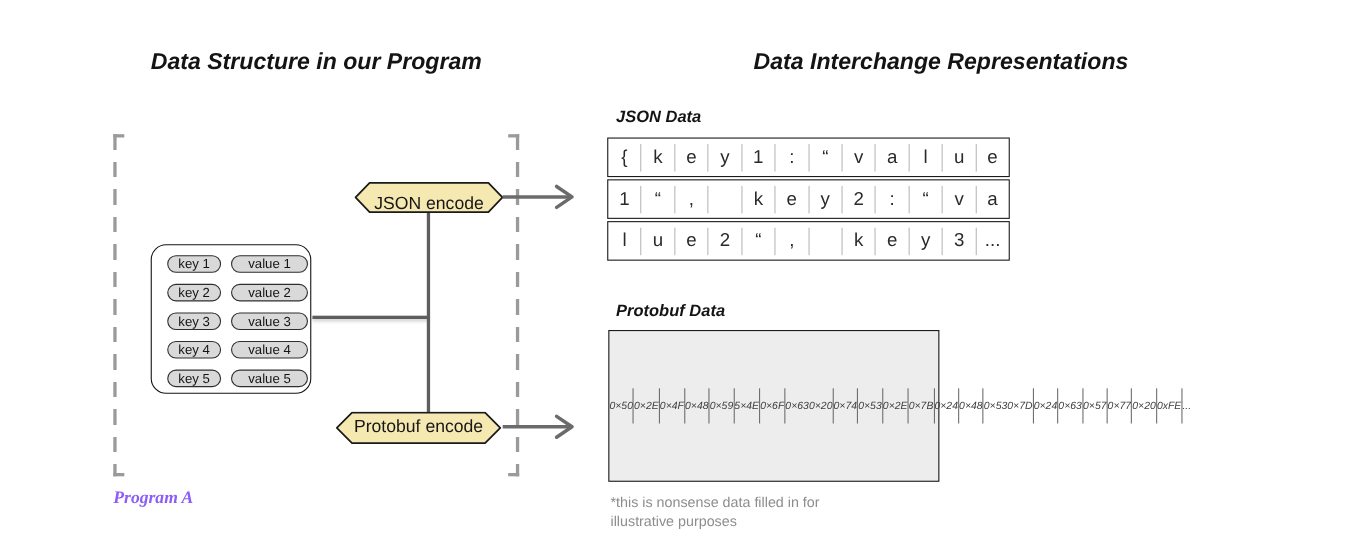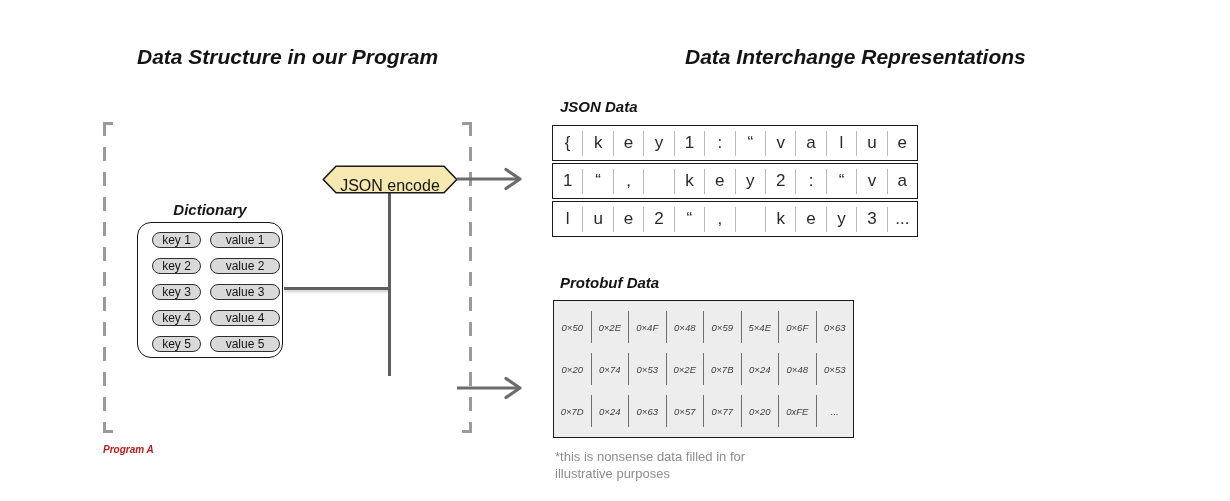--- a/index.html
+++ b/index.html
@@ -18,21 +18,21 @@
   .bracket { position:absolute; top:122px; height:311px; width:3px;
     background:repeating-linear-gradient(to bottom, #9a9a9a 0 14px, transparent 14px 25px); }
   .bracket-left  { left:103px; }
   .bracket-right { left:469px; }
   .bracket::before, .bracket::after { content:""; position:absolute; height:3px; width:10px; background:#9a9a9a; }
   .bracket-left::before  { top:0; left:0; }
   .bracket-left::after   { bottom:0; left:0; }
   .bracket-right::before { top:0; right:0; }
   .bracket-right::after  { bottom:0; right:0; }
 
-  .program-label { position:absolute; left:103px; top:444px; font-style:italic; font-weight:600; font-size:10px; color:#b91c1c; }
+  .program-label { position:absolute; left:103px; top:444px; font-style:italic; font-weight:600; font-size:16px; color:#8b5cf6;font-family:Liberation Serif, serif; }
 
   
   .dict-label { position:absolute; left:137px; top:201px; width:146px; text-align:center;
     font-style:italic; font-weight:600; font-size:15px; color:#161616; }
   .dict-box { position:absolute; left:137px; top:222px; width:146px; height:136px; box-sizing:border-box;
     border:1.6px solid #141414; border-radius:14px; background:#fff;
     padding:9px 0 0 14px; display:flex; flex-direction:column; gap:10px; }
   .dict-row { display:flex; gap:9px; }
   .pill { height:16px; box-sizing:border-box; border:1.3px solid #2e2e2e; border-radius:9px; background:#d9d9d9;
     display:flex; align-items:center; justify-content:center; font-size:12px; color:#141414; }
@@ -63,21 +63,21 @@
 
   
   .json-table { position:absolute; left:552px; top:125px; width:366px; display:flex; flex-direction:column; gap:2px; }
   .json-row { display:flex; height:36px; box-sizing:border-box; border:1.6px solid #1a1a1a; background:#fff; align-items:center; }
   .json-cell { flex:1 1 0; height:25px; display:flex; align-items:center; justify-content:center;
     font-size:17px; color:#2a2a2a; border-left:1px solid #b9b9b9; overflow:hidden; }
   .json-cell:first-child { border-left:none; }
 
   
   .pb-table { position:absolute; left:553px; top:300px; width:301px; height:138px; box-sizing:border-box;
-    border:1.6px solid #1a1a1a; background:#ededed; display:flex; flex-direction:column; padding:5px 0; }
+    border:1.6px solid #1a1a1a; background:#ededed; display:flex; flex-direction:row; padding:5px 0; }
   .pb-row { flex:1; display:flex; align-items:center; }
   .pb-cell { flex:1 1 0; height:32px; display:flex; align-items:center; justify-content:center;
     font-style:italic; font-size:9.5px; color:#3d3d3d; border-left:1.4px solid #6f6f6f; }
   .pb-cell:first-child { border-left:none; }
 
   
   .note { position:absolute; font-size:13px; line-height:16px; color:#2b2b2b; }
   .note-json { left:943px; top:155px; width:262px; }
   .note-pb   { left:883px; top:342px; width:278px; }
   .footnote  { position:absolute; left:555px; top:448px; width:240px; font-size:13px; line-height:17px; color:#8d8d8d; }
@@ -87,21 +87,20 @@
 
 <div class="canvas">
 
   <div class="title title-right">Data Interchange Representations</div>
   <div class="title title-left">Data Structure in our Program</div>
 
   <div class="bracket bracket-left"></div>
   <div class="bracket bracket-right"></div>
   <div class="program-label">Program A</div>
 
-  <div class="dict-label">Dictionary</div>
   <div class="dict-box">
       <div class="dict-row">
         <span class="pill pill-key">key 1</span>
         <span class="pill pill-value">value 1</span>
       </div>
       <div class="dict-row">
         <span class="pill pill-key">key 2</span>
         <span class="pill pill-value">value 2</span>
       </div>
       <div class="dict-row">
@@ -125,20 +124,26 @@
     <svg width="136" height="29" viewBox="0 0 136 29">
       <polygon points="14,1.2 122,1.2 134.8,14.5 122,27.8 14,27.8 1.2,14.5" fill="#f6e8b1" stroke="#1a1a1a" stroke-width="1.6" stroke-linejoin="round"></polygon>
     </svg>
     <div class="hex-label">JSON encode</div>
   </div>
   <svg class="arrow arrow-json" width="76" height="26" viewBox="0 0 76 26">
     <path d="M1 13 H62" stroke="#6b6b6b" stroke-width="3.2" fill="none"></path>
     <path d="M50 3.5 L64 13 L50 22.5" stroke="#6b6b6b" stroke-width="3.2" fill="none" stroke-linecap="round" stroke-linejoin="round"></path>
   </svg>
 
+  <div class="hex hex-pb">
+    <svg width="151" height="30" viewBox="0 0 151 30">
+      <polygon points="15,1.2 136,1.2 149.8,15 136,28.8 15,28.8 1.2,15" fill="#f6e8b1" stroke="#1a1a1a" stroke-width="1.6" stroke-linejoin="round"></polygon>
+    </svg>
+    <div class="hex-label">Protobuf encode</div>
+  </div>
   <svg class="arrow arrow-pb" width="76" height="26" viewBox="0 0 76 26">
     <path d="M1 13 H62" stroke="#6b6b6b" stroke-width="3.2" fill="none"></path>
     <path d="M50 3.5 L64 13 L50 22.5" stroke="#6b6b6b" stroke-width="3.2" fill="none" stroke-linecap="round" stroke-linejoin="round"></path>
   </svg>
 
   <div class="sec-label json-sec-label">JSON Data</div>
   <div class="json-table">
       <div class="json-row">
         <div class="json-cell">{</div>
         <div class="json-cell">k</div>

